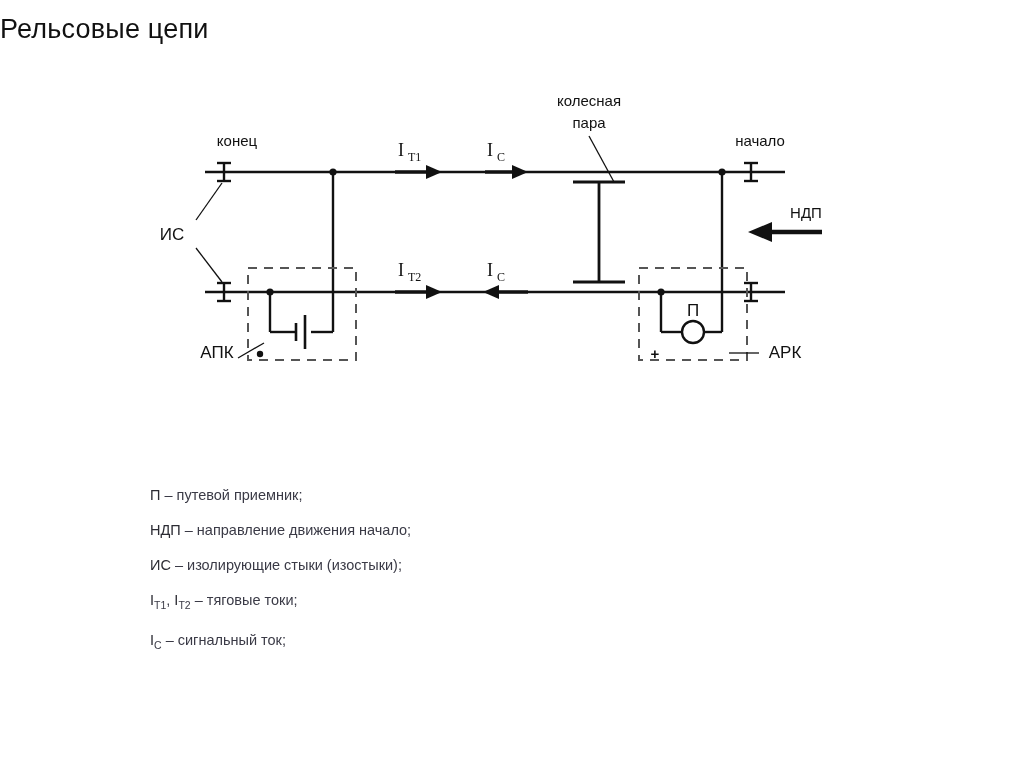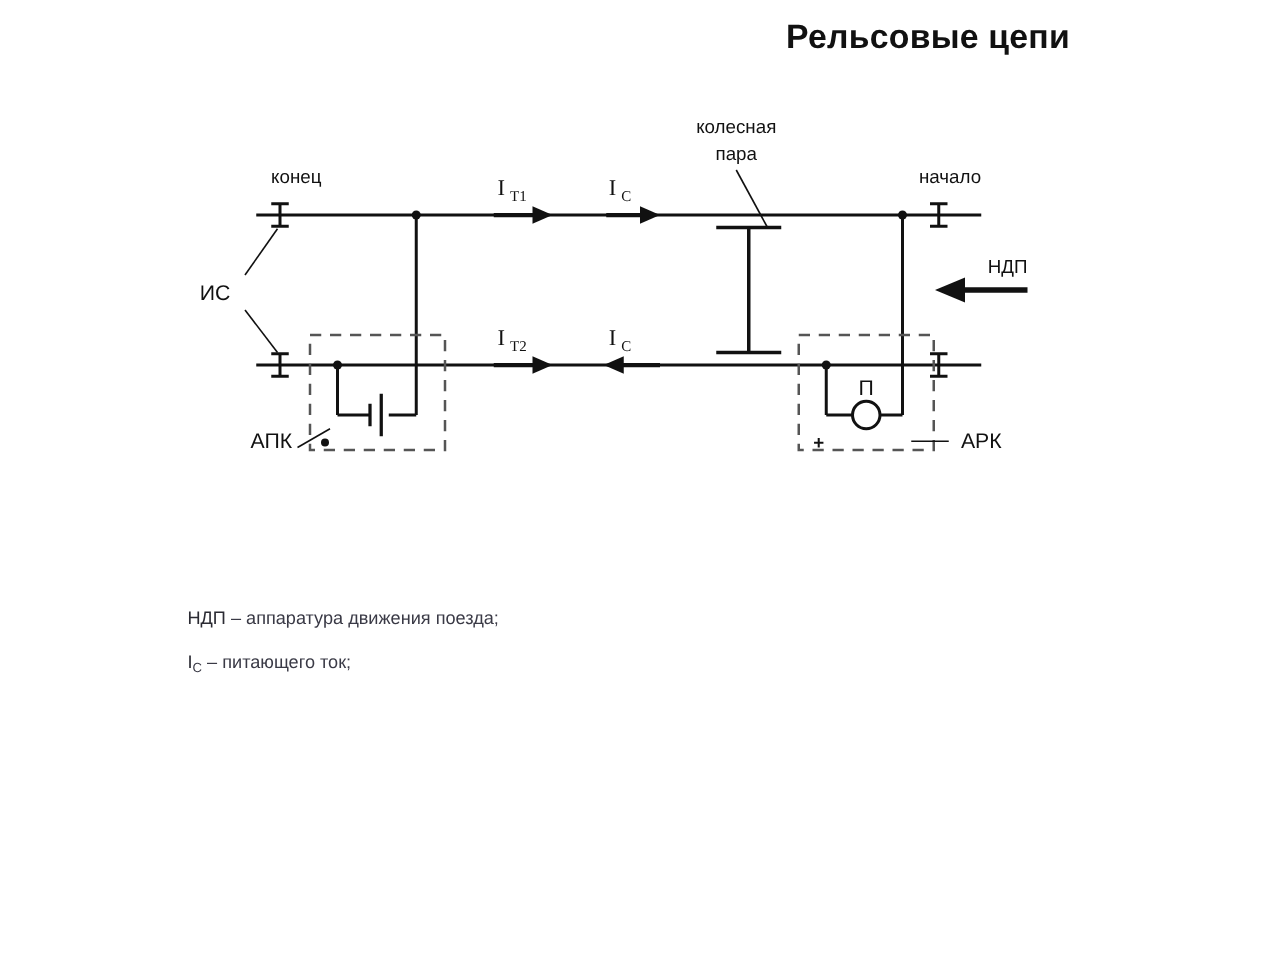--- a/index.html
+++ b/index.html
@@ -19,23 +19,23 @@
   .page {
     position: relative;
     width: 1024px;
     height: 767px;
   }
   .slide-title {
     position: absolute;
     top: 14px;
     left: 0;
     width: 856px;
-    text-align: right;
+    text-align: left;
     font-size: 27px;
-    font-weight: bold;
+    font-weight: normal;
     letter-spacing: 0.2px;
     color: #111111;
   }
   .schematic {
     position: absolute;
     top: 70px;
     left: 0;
     width: 1024px;
     height: 330px;
   }
@@ -233,26 +233,35 @@
         <polygon points="772,152 748,162 772,172" fill="#111111"></polygon>
       </g>
 
     </svg>
   </div>
 
   <div class="legend">
 
 
 
-
-    <div class="legend-row">
-      <span class="legend-term">НДП</span><span> – </span><span>аппаратура движения поезда;</span>
-    </div>
-
-
-
-    <div class="legend-row">
-      <span class="legend-term">I</span><span class="legend-sub">C</span><span> – </span><span>питающего ток;</span>
+    <div class="legend-row">
+      <span class="legend-term">П</span><span> – </span><span>путевой приемник;</span>
+    </div>
+
+    <div class="legend-row">
+      <span class="legend-term">НДП</span><span> – </span><span>направление движения начало;</span>
+    </div>
+
+    <div class="legend-row">
+      <span class="legend-term">ИС</span><span> – </span><span>изолирующие стыки (изостыки);</span>
+    </div>
+
+    <div class="legend-row">
+      <span class="legend-term">I</span><span class="legend-sub">Т1</span><span>, </span><span class="legend-term">I</span><span class="legend-sub">Т2</span><span> – </span><span>тяговые токи;</span>
+    </div>
+
+    <div class="legend-row">
+      <span class="legend-term">I</span><span class="legend-sub">C</span><span> – </span><span>сигнальный ток;</span>
     </div>
 
   </div>
 
 </div>
 
 </body></html>

